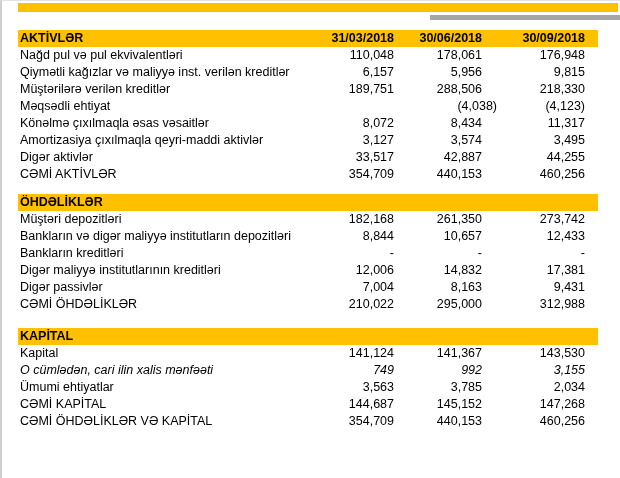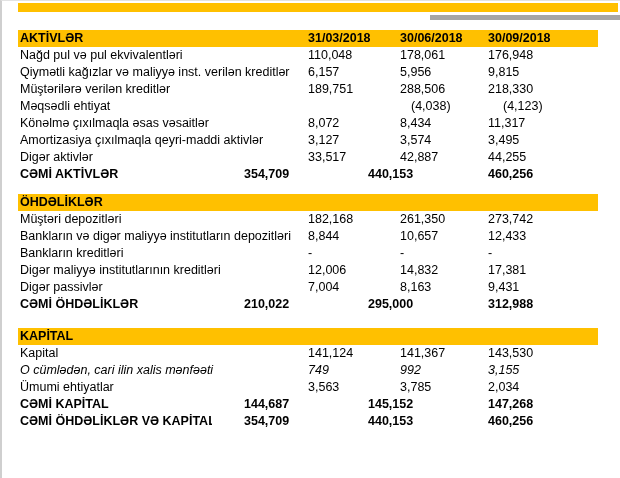--- a/index.html
+++ b/index.html
@@ -29,31 +29,31 @@
   .rule-gray{
     margin:3px 0 0 428px;width:190px;height:5px;
     background:var(--rule2);
   }
   .table{
     margin:10px 0 0 16px;width:580px;
     font-size:12.5px;line-height:17px;
   }
   .trow{
     display:flex;align-items:center;height:17px;
-    padding-right:7px;
+    padding-right:13px;
   }
   .shead{
     background:var(--accent);
     font-weight:700;
   }
   .lbl{flex:1 1 auto;padding-left:2px;white-space:nowrap;overflow:hidden;}
-  .val{flex:0 0 92px;text-align:left;white-space:nowrap;}
+  .val{flex:0 0 92px;text-align:right;white-space:nowrap;}
   .val.c2{flex-basis:88px;}
   .val.c3{flex-basis:103px;}
-  .total{font-weight:700;gap:32px;}
+  .total{font-weight:400;}
   .em{font-style:italic;}
   .gap1{height:11px;}
   .gap2{height:15px;}
 </style>
 </head>
 <body>
 
 <div class="page">
 
   <div class="rule-accent"></div>

